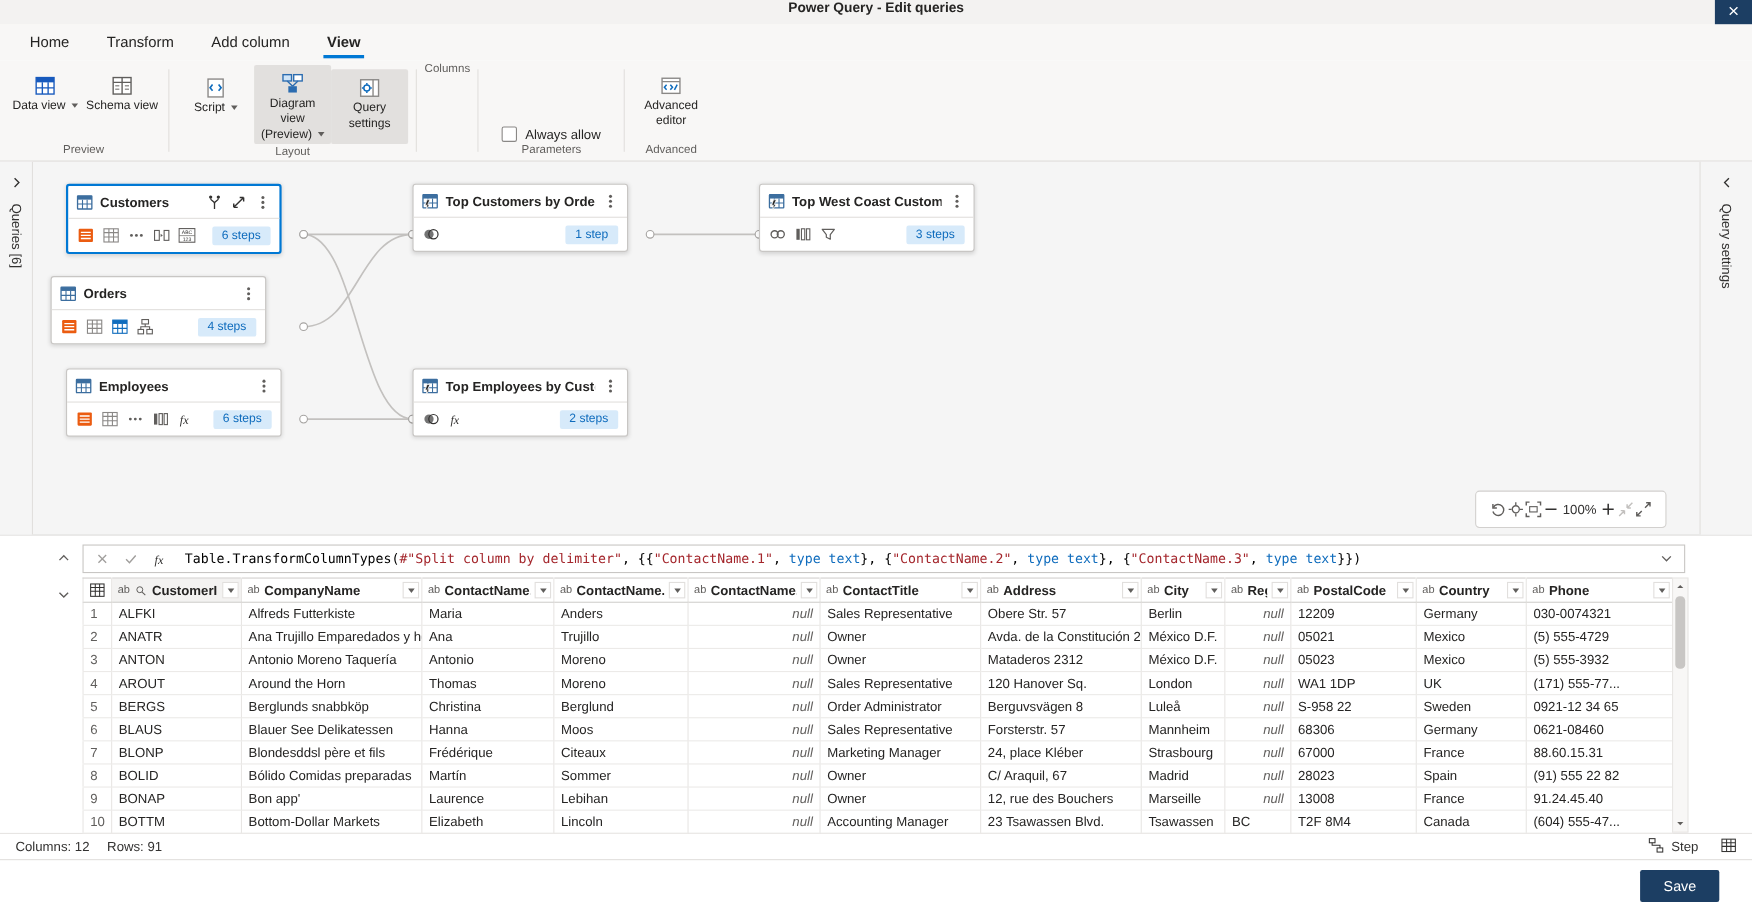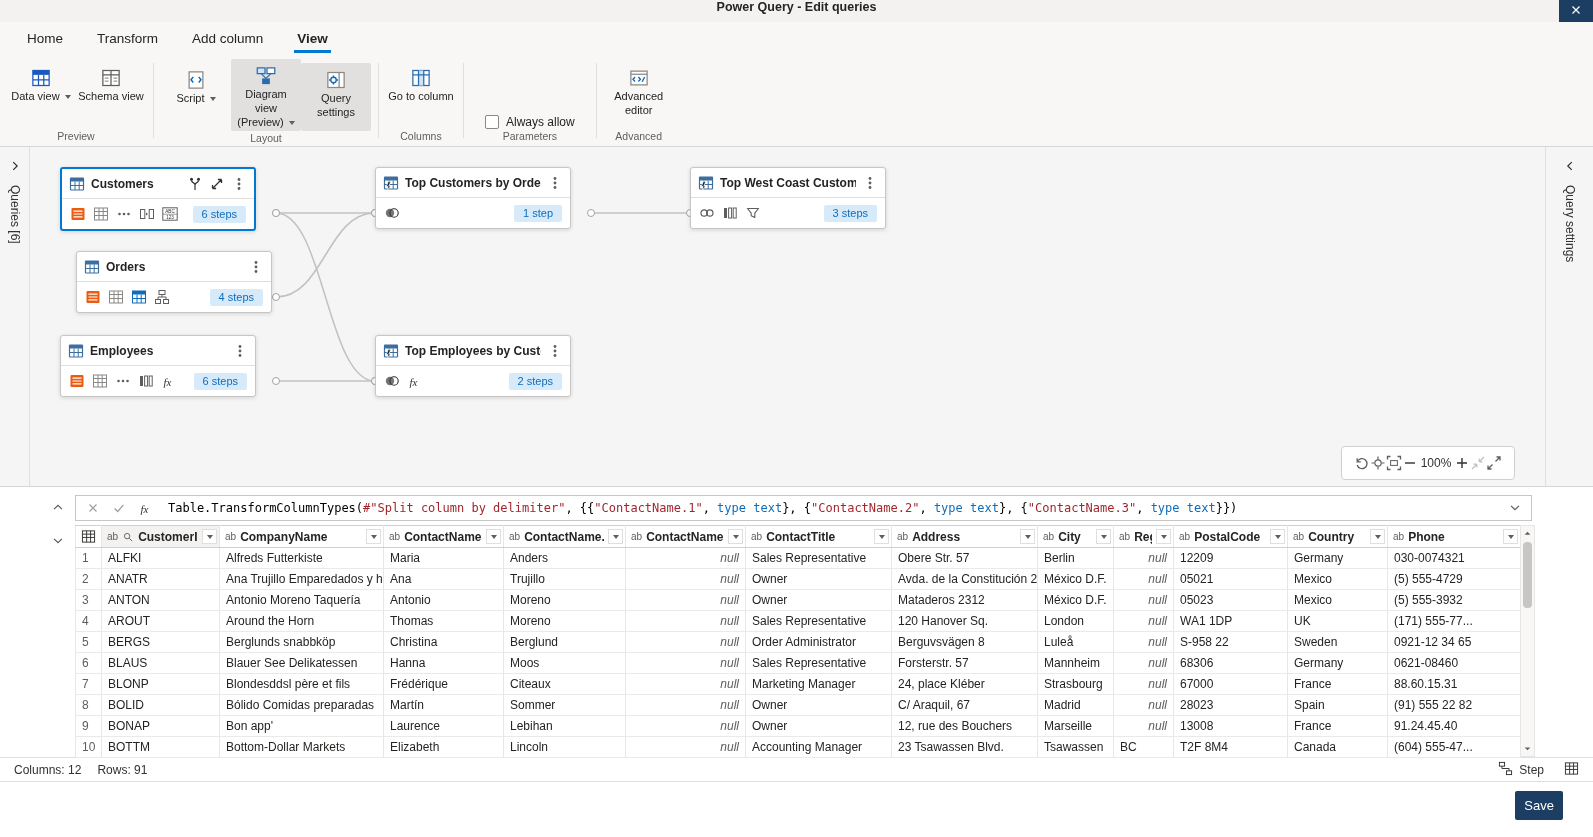--- a/index.html
+++ b/index.html
@@ -89,21 +89,21 @@
   .varr{position:absolute;left:0;right:0;display:flex;justify-content:center;cursor:pointer}
   .varr.up{top:3px}
   .varr.dn{bottom:3px}
   .vthumb{position:absolute;top:16px;left:2px;right:2px;height:66px;background:#c8c6c4;border-radius:4px;cursor:pointer}
 
   
   .statusbar{height:24px;border-top:1px solid #e1dfdd;background:#fff;display:flex;align-items:center;padding:0 14px;font-size:12px;color:#323130;gap:16px}
   .sb-right{margin-left:auto;display:flex;align-items:center;gap:20px}
   .sb-item{display:flex;align-items:center;gap:6px;cursor:pointer}
   .bottombar{height:56px;border-top:1px solid #e1dfdd;background:#fff;display:flex;align-items:flex-start;justify-content:flex-end;padding:9px 30px 0 16px}
-  .save-btn{background:var(--navy);color:#fff;font-size:13px;border:none;padding:7px 9px;border-radius:2px;cursor:pointer;font-family:inherit}
+  .save-btn{background:var(--navy);color:#fff;font-size:13px;border:none;padding:7px 21px;border-radius:2px;cursor:pointer;font-family:inherit}
 </style>
 </head>
 <body>
 
 <div class="titlebar">
   <span>Power Query - Edit queries</span>
   <div class="close-btn">
       <span><svg width="14" height="14" viewBox="0 0 16 16">
           <path d="M4 4 L12 12 M12 4 L4 12" stroke="#fff" stroke-width="1.4" fill="none"></path>
         </svg></span>
@@ -174,32 +174,20 @@
               <path d="M6 4.4v1.2 M6 10.4v1.2 M2.4 8h1.2 M8.4 8h1.2" stroke="#0f6cbd" stroke-width="1.1" fill="none"></path>
             </svg>
           </span>
           <span class="rlabel">Query settings</span>
         </div>
       </div>
       <div class="glabel">Layout</div>
     </div>
     <div class="gsep"></div>
     <div class="rgroup">
-      <div class="rbuttons">
-        <div class="rbtn">
-          <span class="ricon">
-            <svg width="20" height="20" viewBox="0 0 16 16">
-              <rect x="1.5" y="2" width="13" height="12" fill="#fff" stroke="#2b6cb0"></rect>
-              <rect x="6" y="2" width="4.2" height="12" fill="#cfe4f7"></rect>
-              <path d="M1.5 5.5 H14.5 M6 2 V14 M10.2 2 V14" stroke="#2b6cb0" fill="none"></path>
-            </svg>
-          </span>
-          <span class="rlabel">Go to column</span>
-        </div>
-      </div>
       <div class="glabel">Columns</div>
     </div>
     <div class="gsep"></div>
     <div class="rgroup">
       <div class="rbuttons">
         <label class="rcheck">
           <span class="cbox"></span>
           <span>Always allow</span>
         </label>
       </div>
@@ -353,21 +341,21 @@
             <svg width="16" height="16" viewBox="0 0 16 16">
               <rect x="0.8" y="1.8" width="14.4" height="12.4" fill="#fff" stroke="#605e5c"></rect>
               <text x="8" y="7" font-size="4.6" text-anchor="middle" fill="#323130" font-family="sans-serif">ABC</text>
               <line x1="1" y1="8.2" x2="15" y2="8.2" stroke="#605e5c" stroke-width="0.6"></line>
               <text x="8" y="13.2" font-size="4.6" text-anchor="middle" fill="#323130" font-family="sans-serif">123</text>
             </svg>
           </span>
           <span class="steps-badge">6 steps</span>
         </div>
       </div>
-      <div class="node" style="left:46px;top:104px">
+      <div class="node" style="left:16px;top:104px">
         <div class="nhead">
           <span class="nicon">
             <svg width="16" height="16" viewBox="0 0 16 16">
               <rect x="1.5" y="2" width="13" height="12" rx="0.5" fill="#fff" stroke="#3c6e9f" stroke-width="1.2"></rect>
               <rect x="1.5" y="2" width="13" height="3.5" fill="#3c6e9f"></rect>
               <path d="M1.5 9.5 H14.5 M6 5.5 V14 M10.2 5.5 V14" stroke="#3c6e9f" stroke-width="1" fill="none"></path>
             </svg>
           </span>
           <span class="ntitle">Orders</span>
           <span class="nact">

